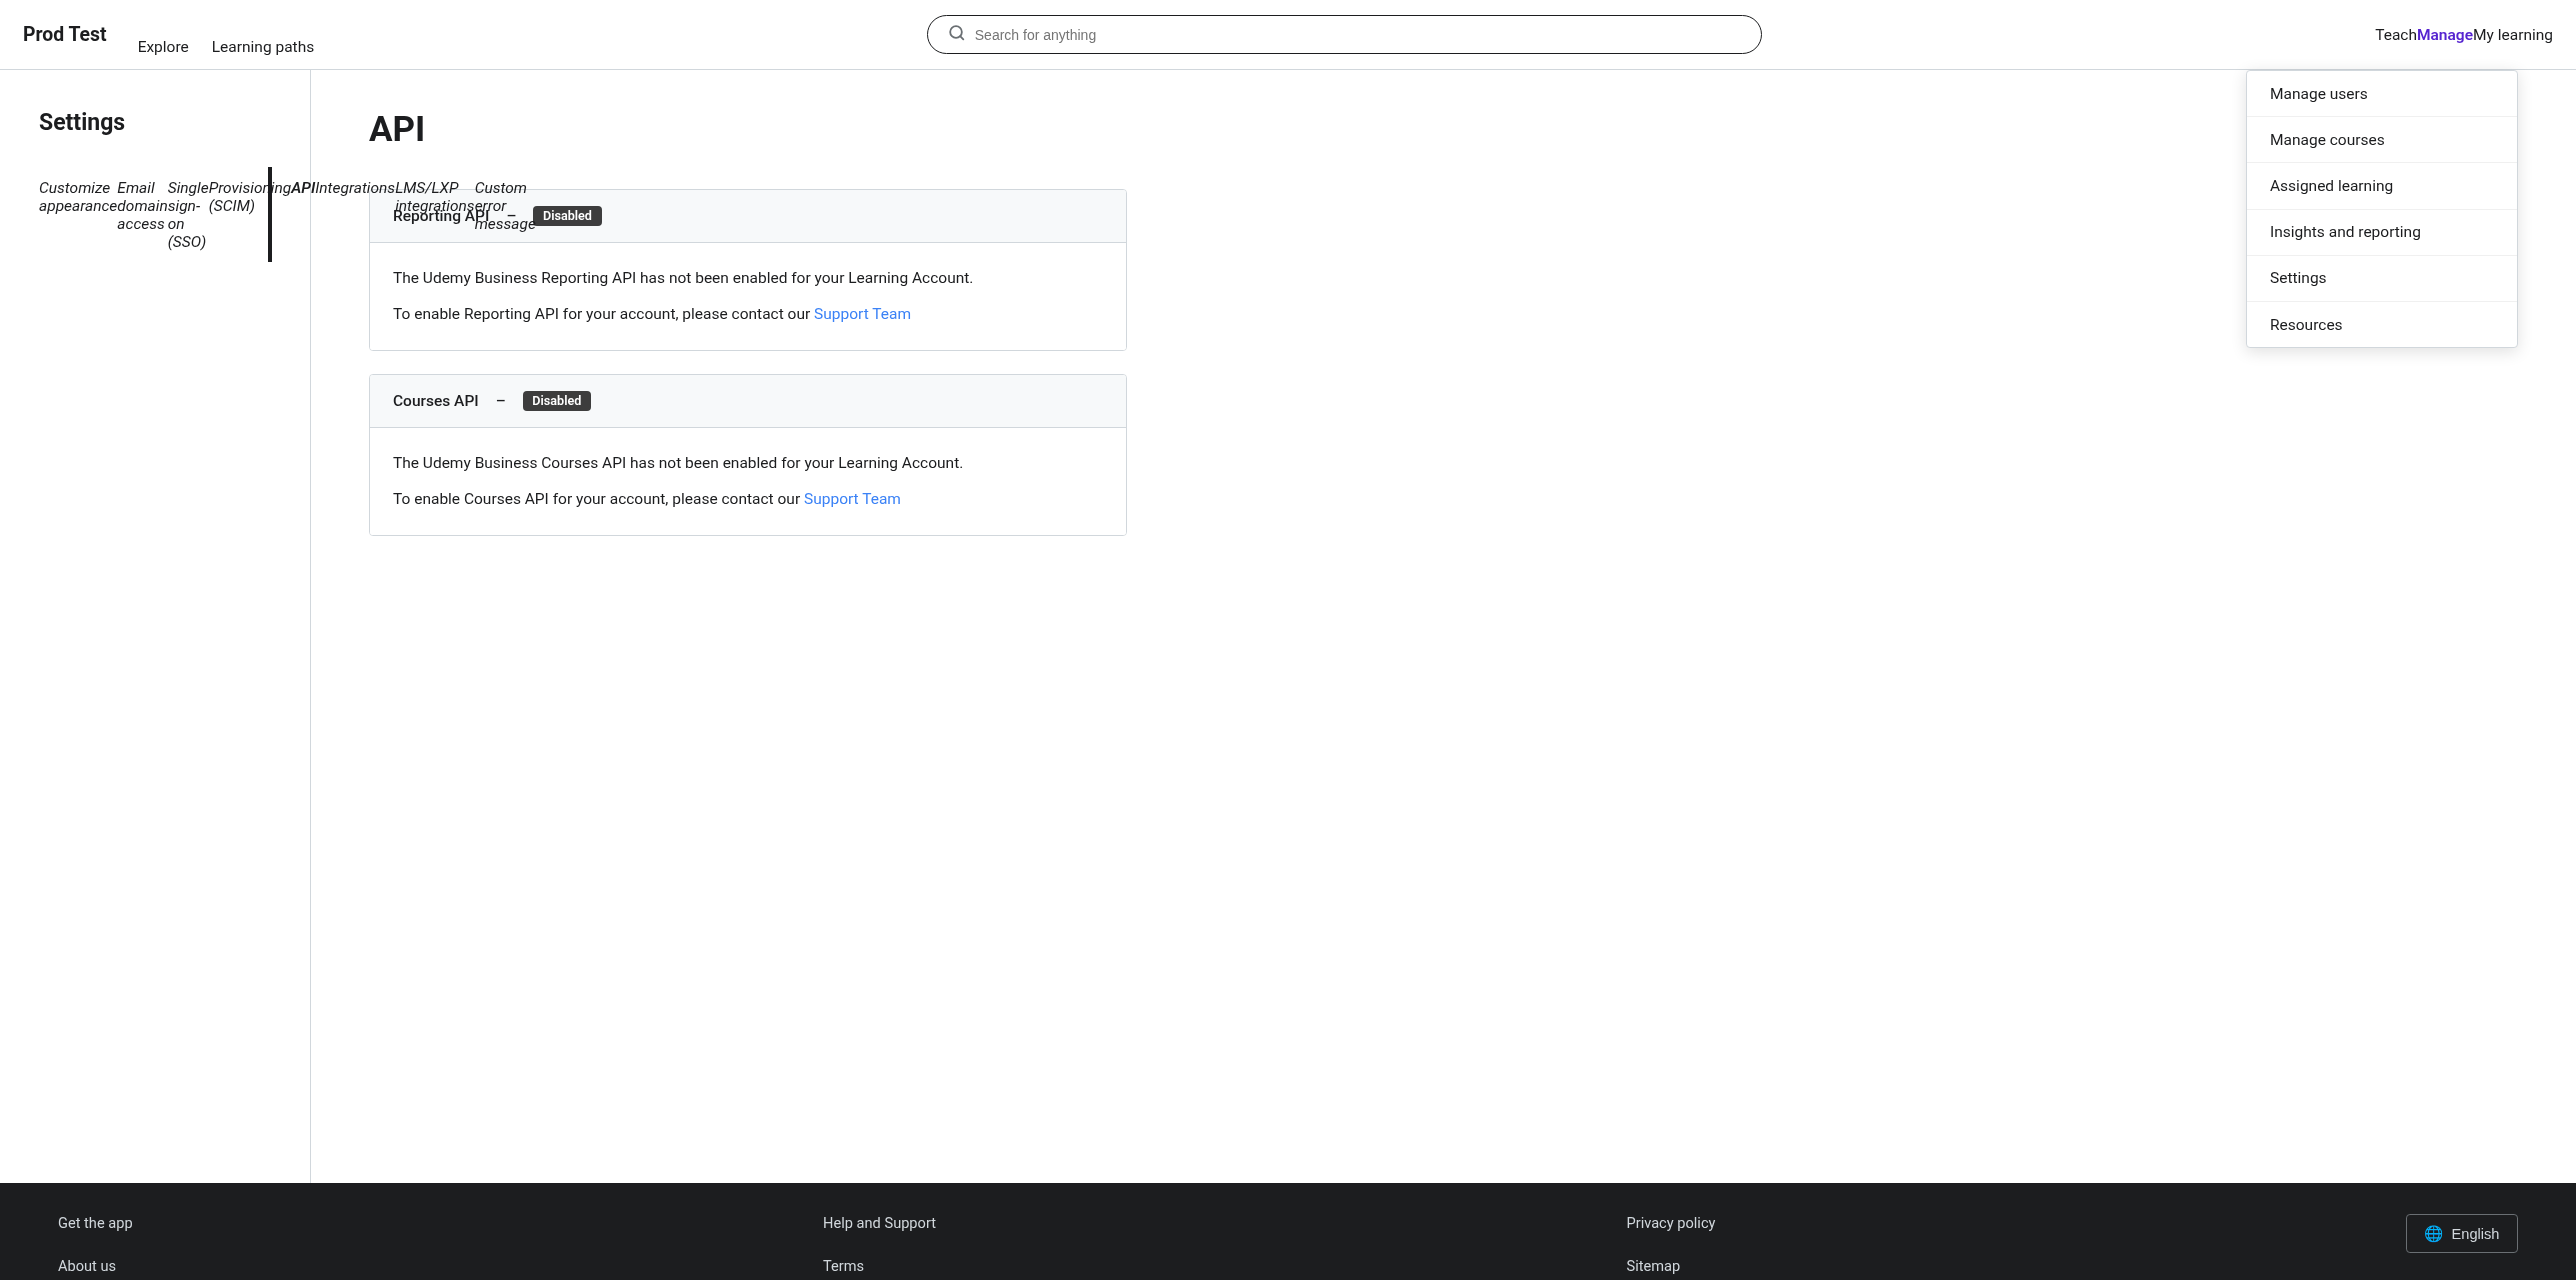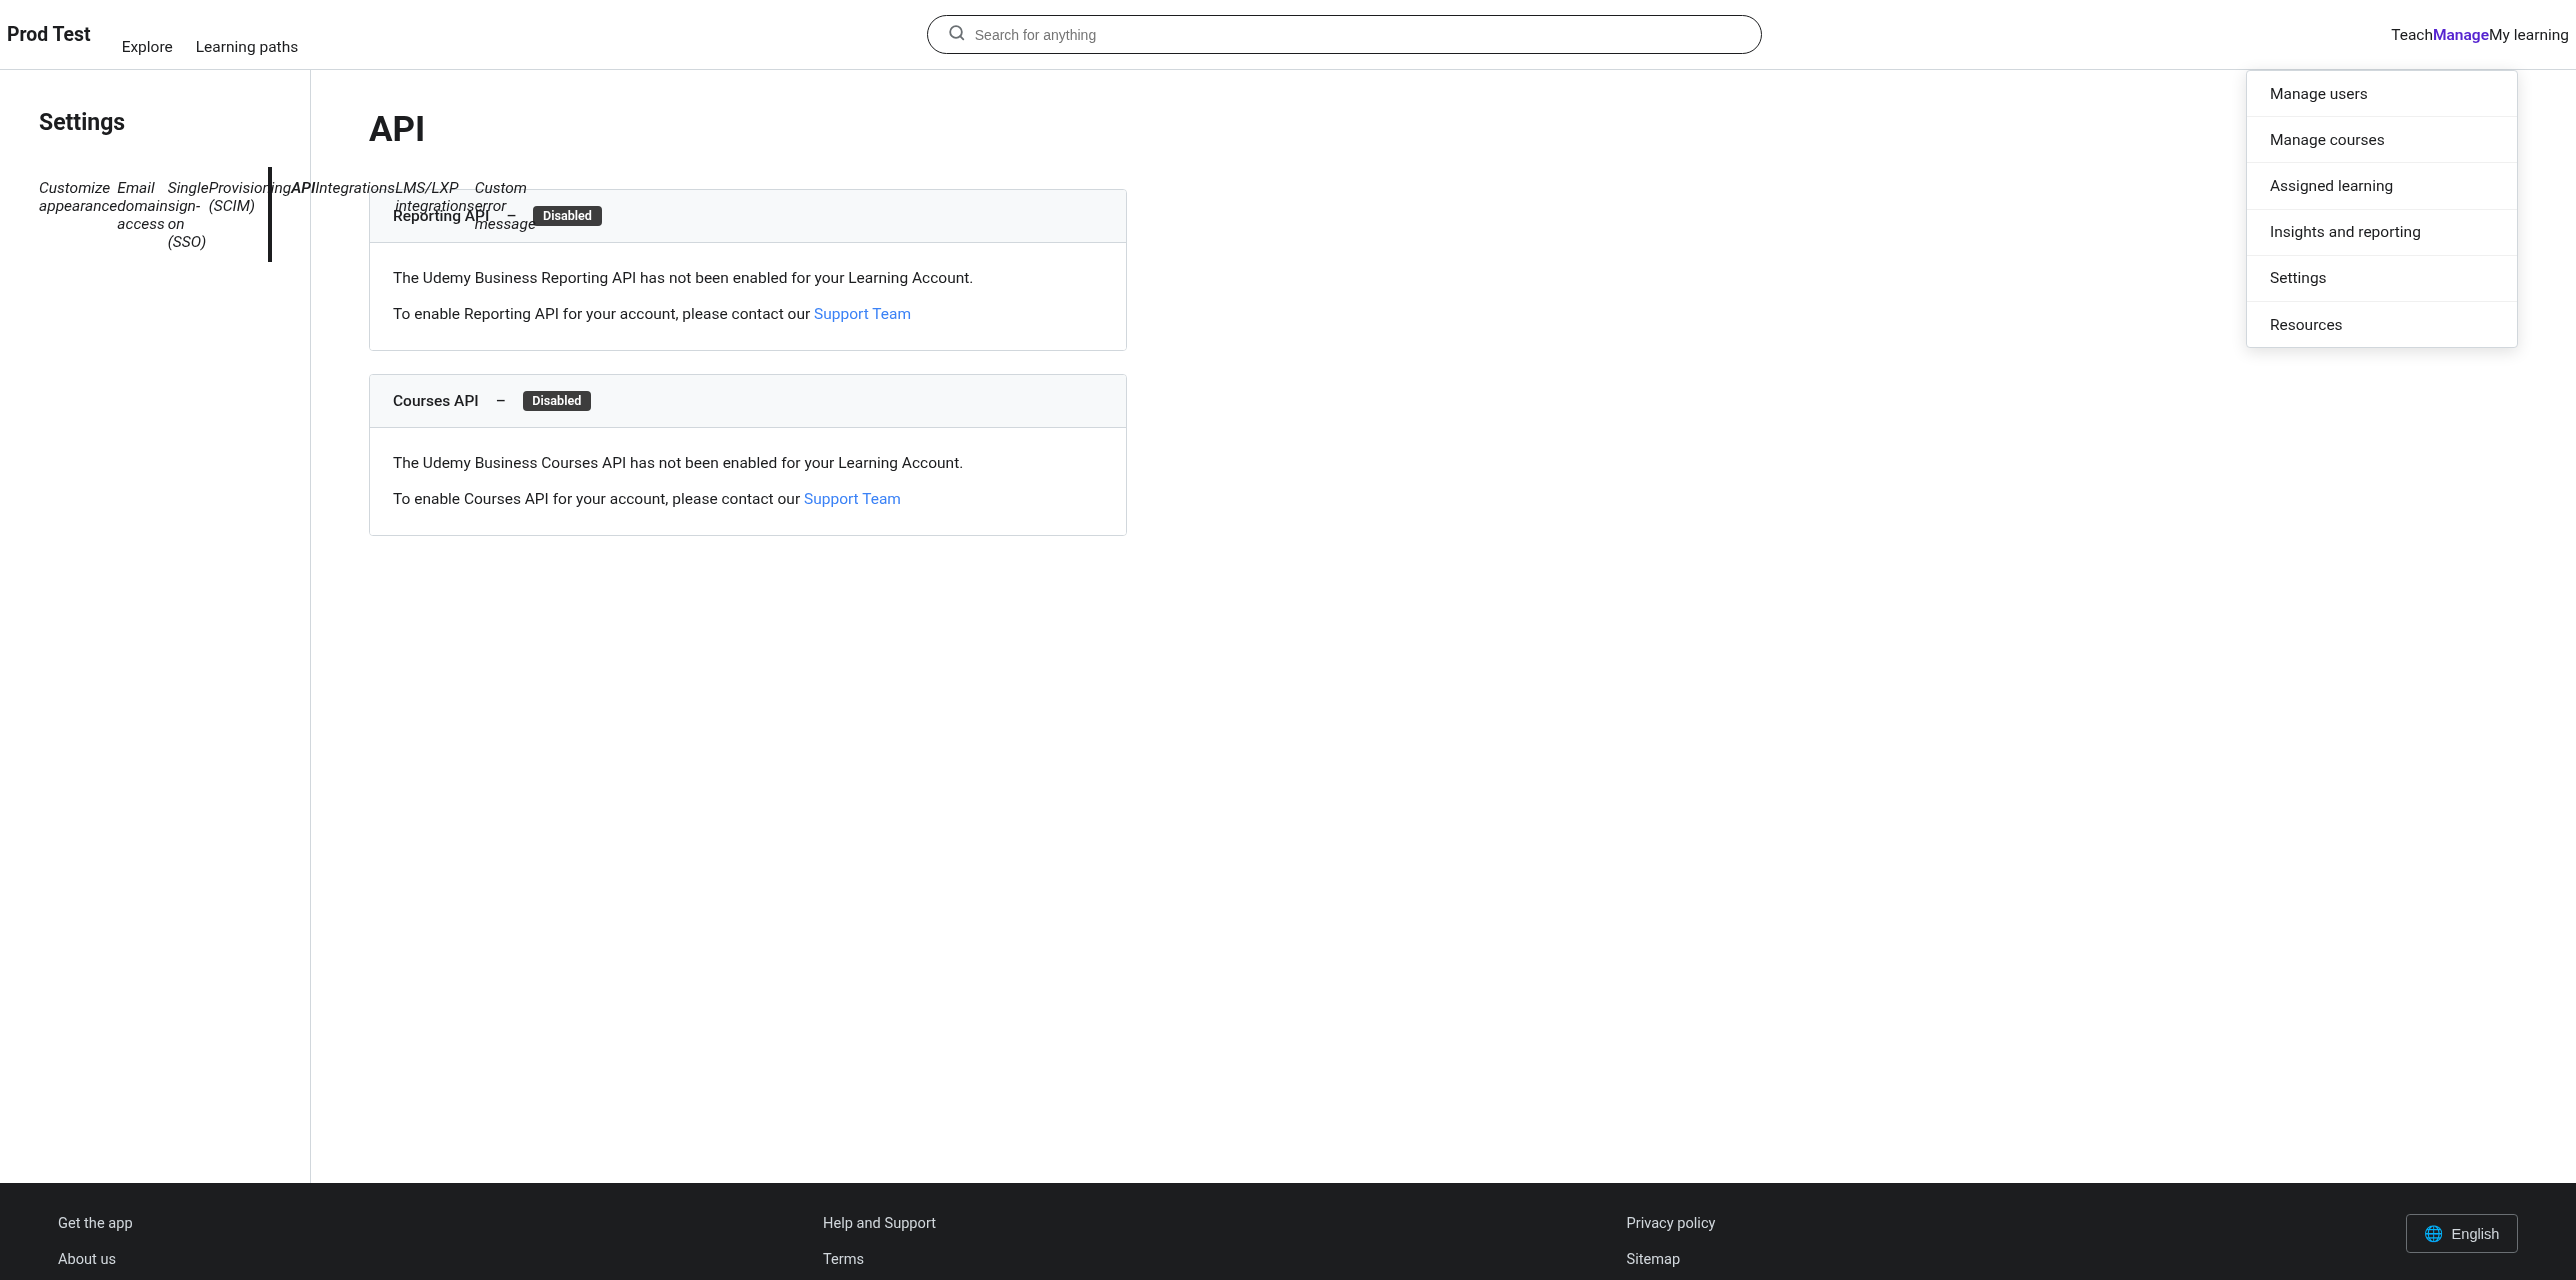--- a/index.html
+++ b/index.html
@@ -3,21 +3,21 @@
   <meta charset="utf-8">
   <style>
     * { margin: 0; padding: 0; box-sizing: border-box; }
     body { font-family: -apple-system, BlinkMacSystemFont, 'Segoe UI', Roboto, sans-serif; background: #fff; color: #1c1d1f; font-size: 15.5px; }
 
     
     .header {
       display: flex;
       align-items: center;
       height: 70px;
-      padding: 0 7px;
+      padding: 0 23px;
       border-bottom: 1px solid #d1d7dc;
       background: #fff;
       position: relative;
       z-index: 100;
     }
     .header-logo {
       font-weight: 700;
       font-size: 19.4px;
       margin-right: 31px;
       white-space: nowrap;
@@ -202,21 +202,21 @@
       background: #1c1d1f;
       color: #d1d7dc;
       padding: 31px 58px;
       display: flex;
       align-items: flex-start;
       justify-content: space-between;
     }
     .footer-col {
       display: flex;
       flex-direction: column;
-      gap: 18px;
+      gap: 25px;
     }
     .footer-link {
       font-size: 14.6px;
       color: #d1d7dc;
       cursor: pointer;
       text-decoration: none;
     }
     .footer-right {
       display: flex;
       align-items: center;

